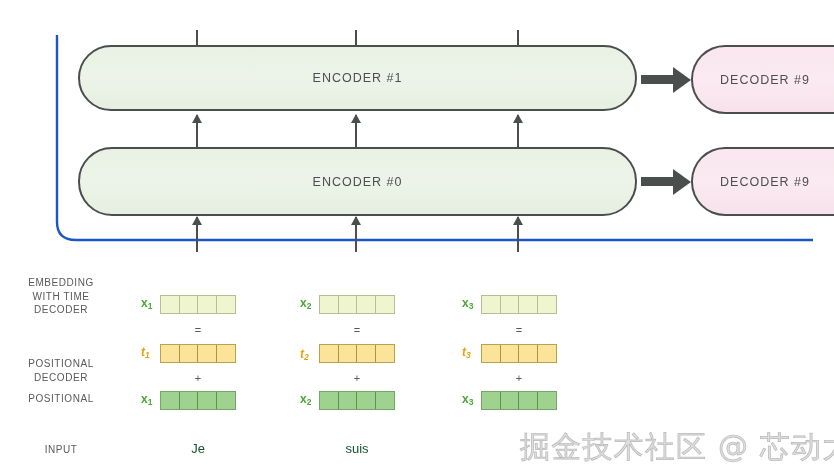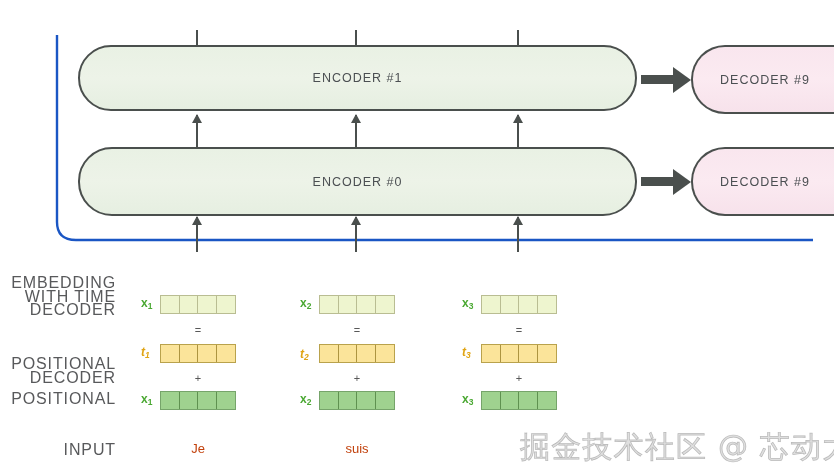--- a/index.html
+++ b/index.html
@@ -83,22 +83,22 @@
   .blue-path {
     position: absolute;
     left: 0; top: 0;
     width: 834px; height: 474px;
     pointer-events: none;
   }
 
   
   .rowlabel {
     position: absolute;
-    text-align: right;
-    font-size: 16px;
+    text-align: center;
+    font-size: 10px;
     letter-spacing: 0.055em;
     line-height: 13.5px;
     color: #58595b;
     width: 110px;
     left: 6px;
   }
 
   
   .vec {
     position: absolute;
@@ -136,21 +136,21 @@
     position: absolute;
     font-size: 11px;
     color: #585858;
     text-align: center;
     width: 76px;
   }
 
   .inword {
     position: absolute;
     font-size: 13px;
-    color: #c2410c;
+    color: #14532d;
     text-align: center;
     width: 120px;
   }
 
   
   .watermark {
     position: absolute;
     font-size: 30px;
     color: rgba(150,150,150,0.30);
     letter-spacing: 0.04em;

